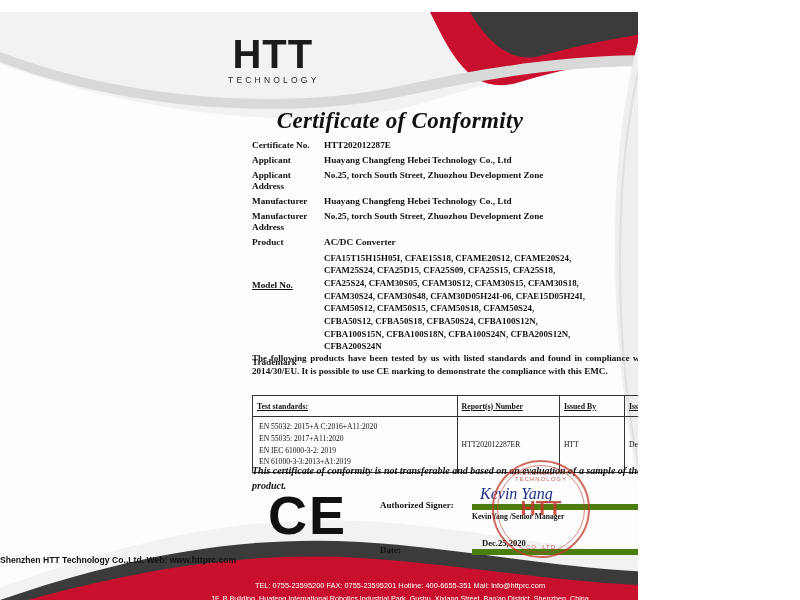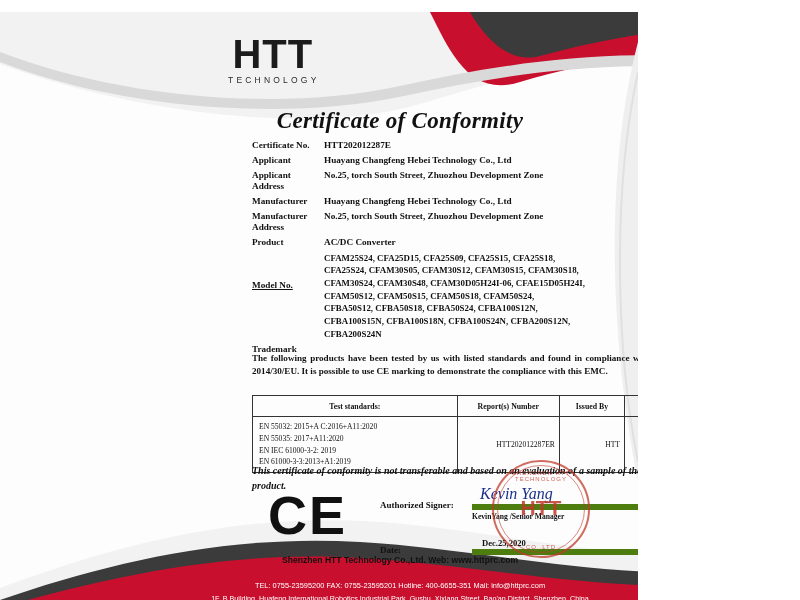--- a/index.html
+++ b/index.html
@@ -134,32 +134,33 @@
     width: 466px;
     border-collapse: collapse;
     font-size: 7.6px;
     color: #111;
   }
   .std-table th, .std-table td {
     border: 1px solid #333;
     padding: 3px 4px;
   }
   .std-table th {
-    text-align: center;
+    text-align: left;
     font-weight: bold;
     font-size: 7.8px;
     height: 14px;
+    text-decoration: underline;
   }
   .std-table td.left-cell {
     text-align: left;
     line-height: 1.55;
     padding: 4px 6px;
   }
   .std-table td.center-cell {
-    text-align: right;
+    text-align: left;
     vertical-align: middle;
   }
 
   
   .note {
     position: absolute;
     left: 252px;
     top: 452px;
     width: 470px;
     font-size: 10px;
@@ -291,21 +292,20 @@
     opacity: 0.8;
     letter-spacing: 1px;
   }
 
   
   .company-line {
     position: absolute;
     left: 0;
     top: 543px;
     width: 800px;
-    text-align: center;
     font-family: "Liberation Sans", sans-serif;
     font-weight: bold;
     font-size: 8.6px;
     color: #111;
   }
   .contact-line {
     position: absolute;
     left: 0;
     top: 569px;
     width: 800px;
@@ -383,20 +383,21 @@
     </div>
 
     <div class="frow">
       <div class="flabel">Product</div>
       <div class="fvalue">AC/DC Converter</div>
     </div>
 
     <div class="frow row-model">
       <div class="flabel">Model No.</div>
       <div class="fvalue model-lines">
+        <div>CFA15T15H15H05I, CFAE15S18, CFAME20S12, CFAME20S24,</div>
         <div>CFAM25S24, CFA25D15, CFA25S09, CFA25S15, CFA25S18,</div>
         <div>CFA25S24, CFAM30S05, CFAM30S12, CFAM30S15, CFAM30S18,</div>
         <div>CFAM30S24, CFAM30S48, CFAM30D05H24I-06, CFAE15D05H24I,</div>
         <div>CFAM50S12, CFAM50S15, CFAM50S18, CFAM50S24,</div>
         <div>CFBA50S12, CFBA50S18, CFBA50S24, CFBA100S12N,</div>
         <div>CFBA100S15N, CFBA100S18N, CFBA100S24N, CFBA200S12N,</div>
         <div>CFBA200S24N</div>
       </div>
     </div>
 

